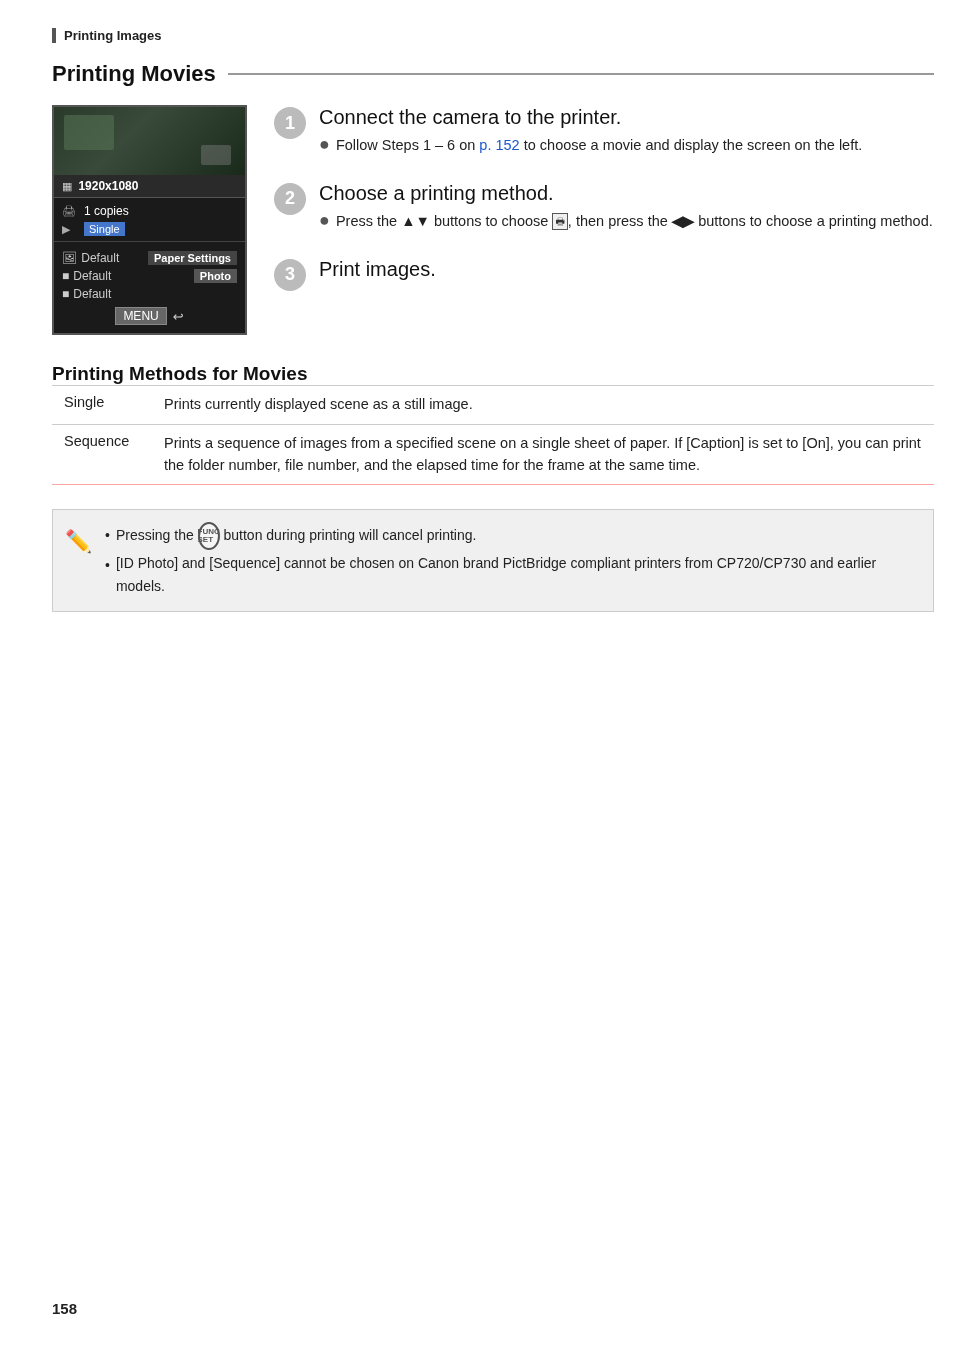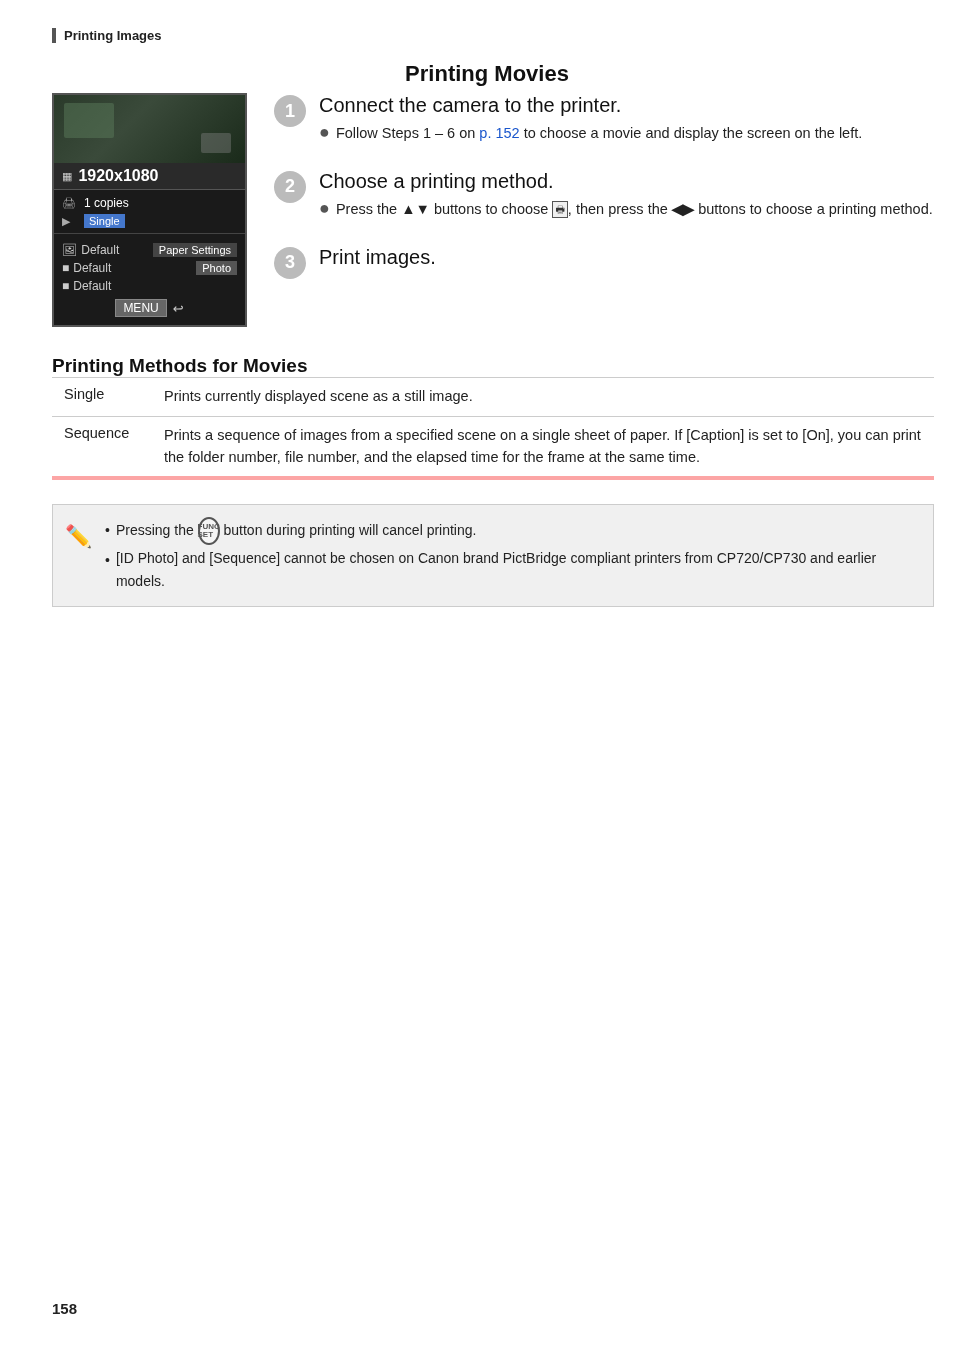--- a/index.html
+++ b/index.html
@@ -27,22 +27,21 @@
       color: #222;
       border-left: 4px solid #555;
       padding-left: 8px;
       margin-bottom: 18px;
     }
 
     
     .section-heading {
       display: flex;
       align-items: center;
-      margin-bottom: 6px;
-      flex-direction: column;
+      margin-bottom: 18px;
     }
     .section-heading h2 {
       font-size: 22px;
       font-weight: bold;
       color: #111;
       white-space: nowrap;
       margin-right: 12px;
     }
     .section-heading .heading-line {
       flex: 1;
@@ -76,21 +75,21 @@
       display: flex;
       align-items: center;
       gap: 6px;
       border-bottom: 1px solid #555;
     }
     .cam-top .cam-icon {
       font-size: 11px;
       color: #ccc;
     }
     .cam-top .cam-res {
-      font-size: 16px;
+      font-size: 12px;
       color: #fff;
       font-weight: bold;
     }
 
     .cam-body {
       background: #1a1a1a;
       padding: 4px 8px 0 8px;
     }
 
     .cam-row {
@@ -136,20 +135,21 @@
       color: #ccc;
       display: flex;
       align-items: center;
       gap: 4px;
     }
     .cam-bottom-row .cam-val {
       color: #fff;
       background: #444;
       padding: 1px 6px;
       font-size: 11px;
+      font-weight: bold;
     }
     .cam-bottom-row .cam-val.print {
       background: #555;
     }
     .cam-menu-row {
       display: flex;
       align-items: center;
       justify-content: center;
       gap: 6px;
       padding: 4px 0 2px 0;
@@ -262,21 +262,21 @@
       width: 100%;
       border-collapse: collapse;
       font-size: 14.5px;
     }
     .methods-table td {
       padding: 8px 12px;
       vertical-align: top;
       border-top: 1px solid #ccc;
     }
     .methods-table tr:last-child td {
-      border-bottom: 4px solid #fca5a5;
+      border-bottom: 1px solid #fca5a5;
     }
     .methods-table .col-label {
       width: 100px;
       font-weight: normal;
       color: #222;
       white-space: nowrap;
     }
     .methods-table .col-desc {
       color: #222;
       line-height: 1.5;

